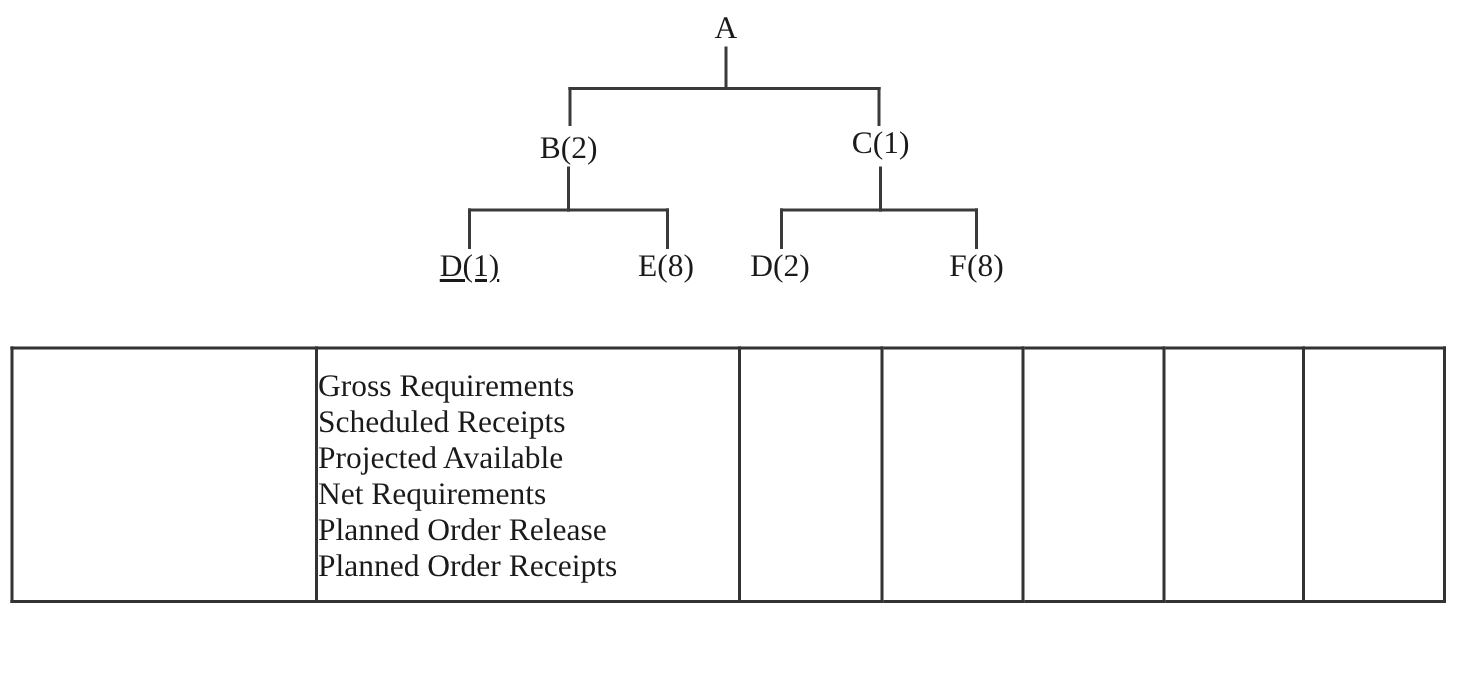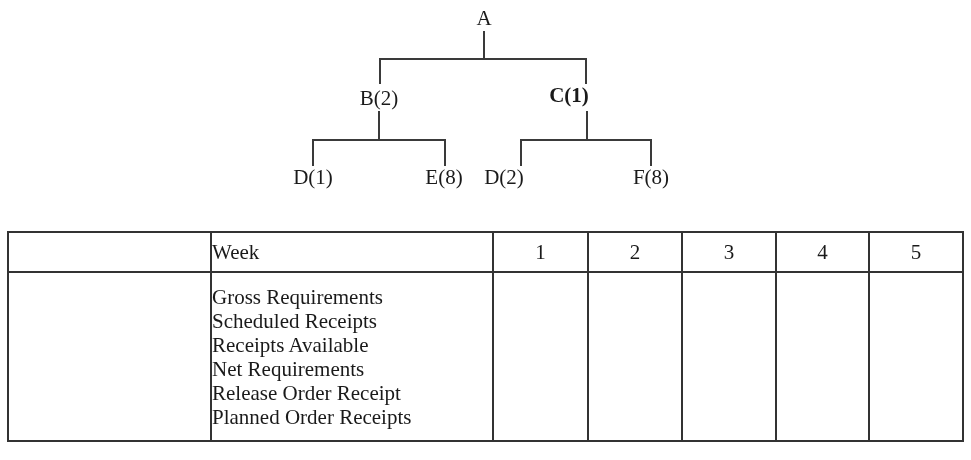--- a/index.html
+++ b/index.html
@@ -27,24 +27,24 @@
   }
   .tnode {
     position: absolute;
     transform: translateX(-50%);
     font-size: 21px;
     line-height: 1;
     white-space: nowrap;
   }
   .tn-a  { left: 484px; top: 8px; }
   .tn-b  { left: 379px; top: 88px; }
-  .tn-c  { left: 569px; top: 85px; font-weight: bold; }
-  .tn-d1 { left: 313px; top: 167px; }
+  .tn-c  { left: 587px; top: 85px; }
+  .tn-d1 { left: 313px; top: 167px; text-decoration: underline; }
   .tn-e  { left: 444px; top: 167px; }
-  .tn-d2 { left: 504px; top: 167px; }
+  .tn-d2 { left: 520px; top: 167px; }
   .tn-f  { left: 651px; top: 167px; }
   
   table.mrp {
     position: absolute;
     left: 7px;
     top: 231px;
     border-collapse: collapse;
     table-layout: fixed;
     font-size: 21px;
   }
@@ -102,37 +102,28 @@
   <colgroup>
     <col style="width:203px">
     <col style="width:282px">
     <col style="width:95px">
     <col style="width:94px">
     <col style="width:94px">
     <col style="width:93px">
     <col style="width:94px">
   </colgroup>
   <tbody>
-    <tr class="hdr">
-      <td></td>
-      <td class="week-title">Week</td>
-      <td class="week-num">1</td>
-      <td class="week-num">2</td>
-      <td class="week-num">3</td>
-      <td class="week-num">4</td>
-      <td class="week-num">5</td>
-    </tr>
     <tr class="bdy">
       <td></td>
       <td class="row-labels">
         <div>Gross Requirements</div>
         <div>Scheduled Receipts</div>
-        <div>Receipts Available</div>
+        <div>Projected Available</div>
         <div>Net Requirements</div>
-        <div>Release Order Receipt</div>
+        <div>Planned Order Release</div>
         <div>Planned Order Receipts</div>
       </td>
       <td></td>
       <td></td>
       <td></td>
       <td></td>
       <td></td>
     </tr>
   </tbody>
 </table>

